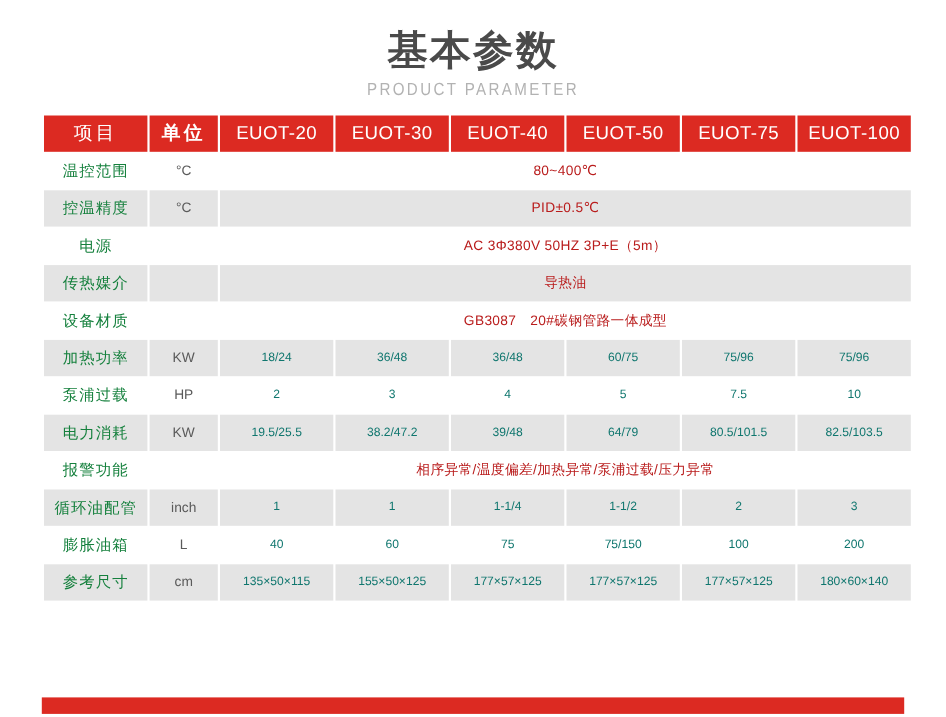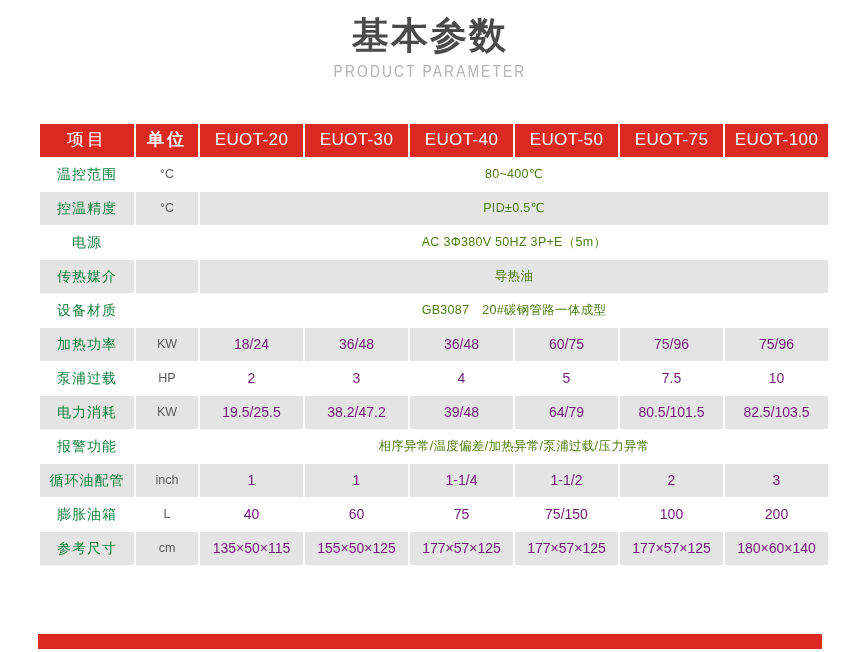--- a/index.html
+++ b/index.html
@@ -12,21 +12,21 @@
     height: 652px;
     background: #ffffff;
     font-family: "Liberation Sans", "DejaVu Sans", sans-serif;
     overflow: hidden;
     position: relative;
   }
 
   
   .title-block {
     text-align: center;
-    padding-top: 14px;
+    padding-top: 24px;
   }
   .page-title {
     font-size: 37px;
     font-weight: bold;
     color: #4a4a4a;
     letter-spacing: 2px;
     line-height: 44px;
     margin: 0;
   }
   .page-subtitle {
@@ -46,21 +46,20 @@
     top: 104px;
     width: 784px;
   }
   table.param-table {
     width: 784px;
     border-collapse: separate;
     border-spacing: 2px 1px;
     table-layout: fixed;
     font-size: 13px;
     color: #555555;
-    margin-top: 19px;
   }
   table.param-table th,
   table.param-table td {
     padding: 0;
     height: 33px;
     text-align: center;
     vertical-align: middle;
     font-weight: normal;
     line-height: 1.2;
   }
@@ -84,26 +83,26 @@
   td.col-item {
     font-size: 14px;
     color: #15803d;
     letter-spacing: 1px;
   }
   td.col-unit {
     font-size: 12.5px;
     color: #5a5a5a;
   }
   td.col-val {
-    font-size: 14px;
-    color: #701a75;
+    font-size: 11px;
+    color: #0f766e;
   }
   td.col-merged {
     font-size: 12.5px;
-    color: #4d7c0f;
+    color: #b91c1c;
     letter-spacing: 0.3px;
   }
 
   
   col.c-item  { width: 94px; }
   col.c-unit  { width: 62px; }
   col.c-val   { width: 103px; }
   col.c-val-l { width: 103px; }
 
   

